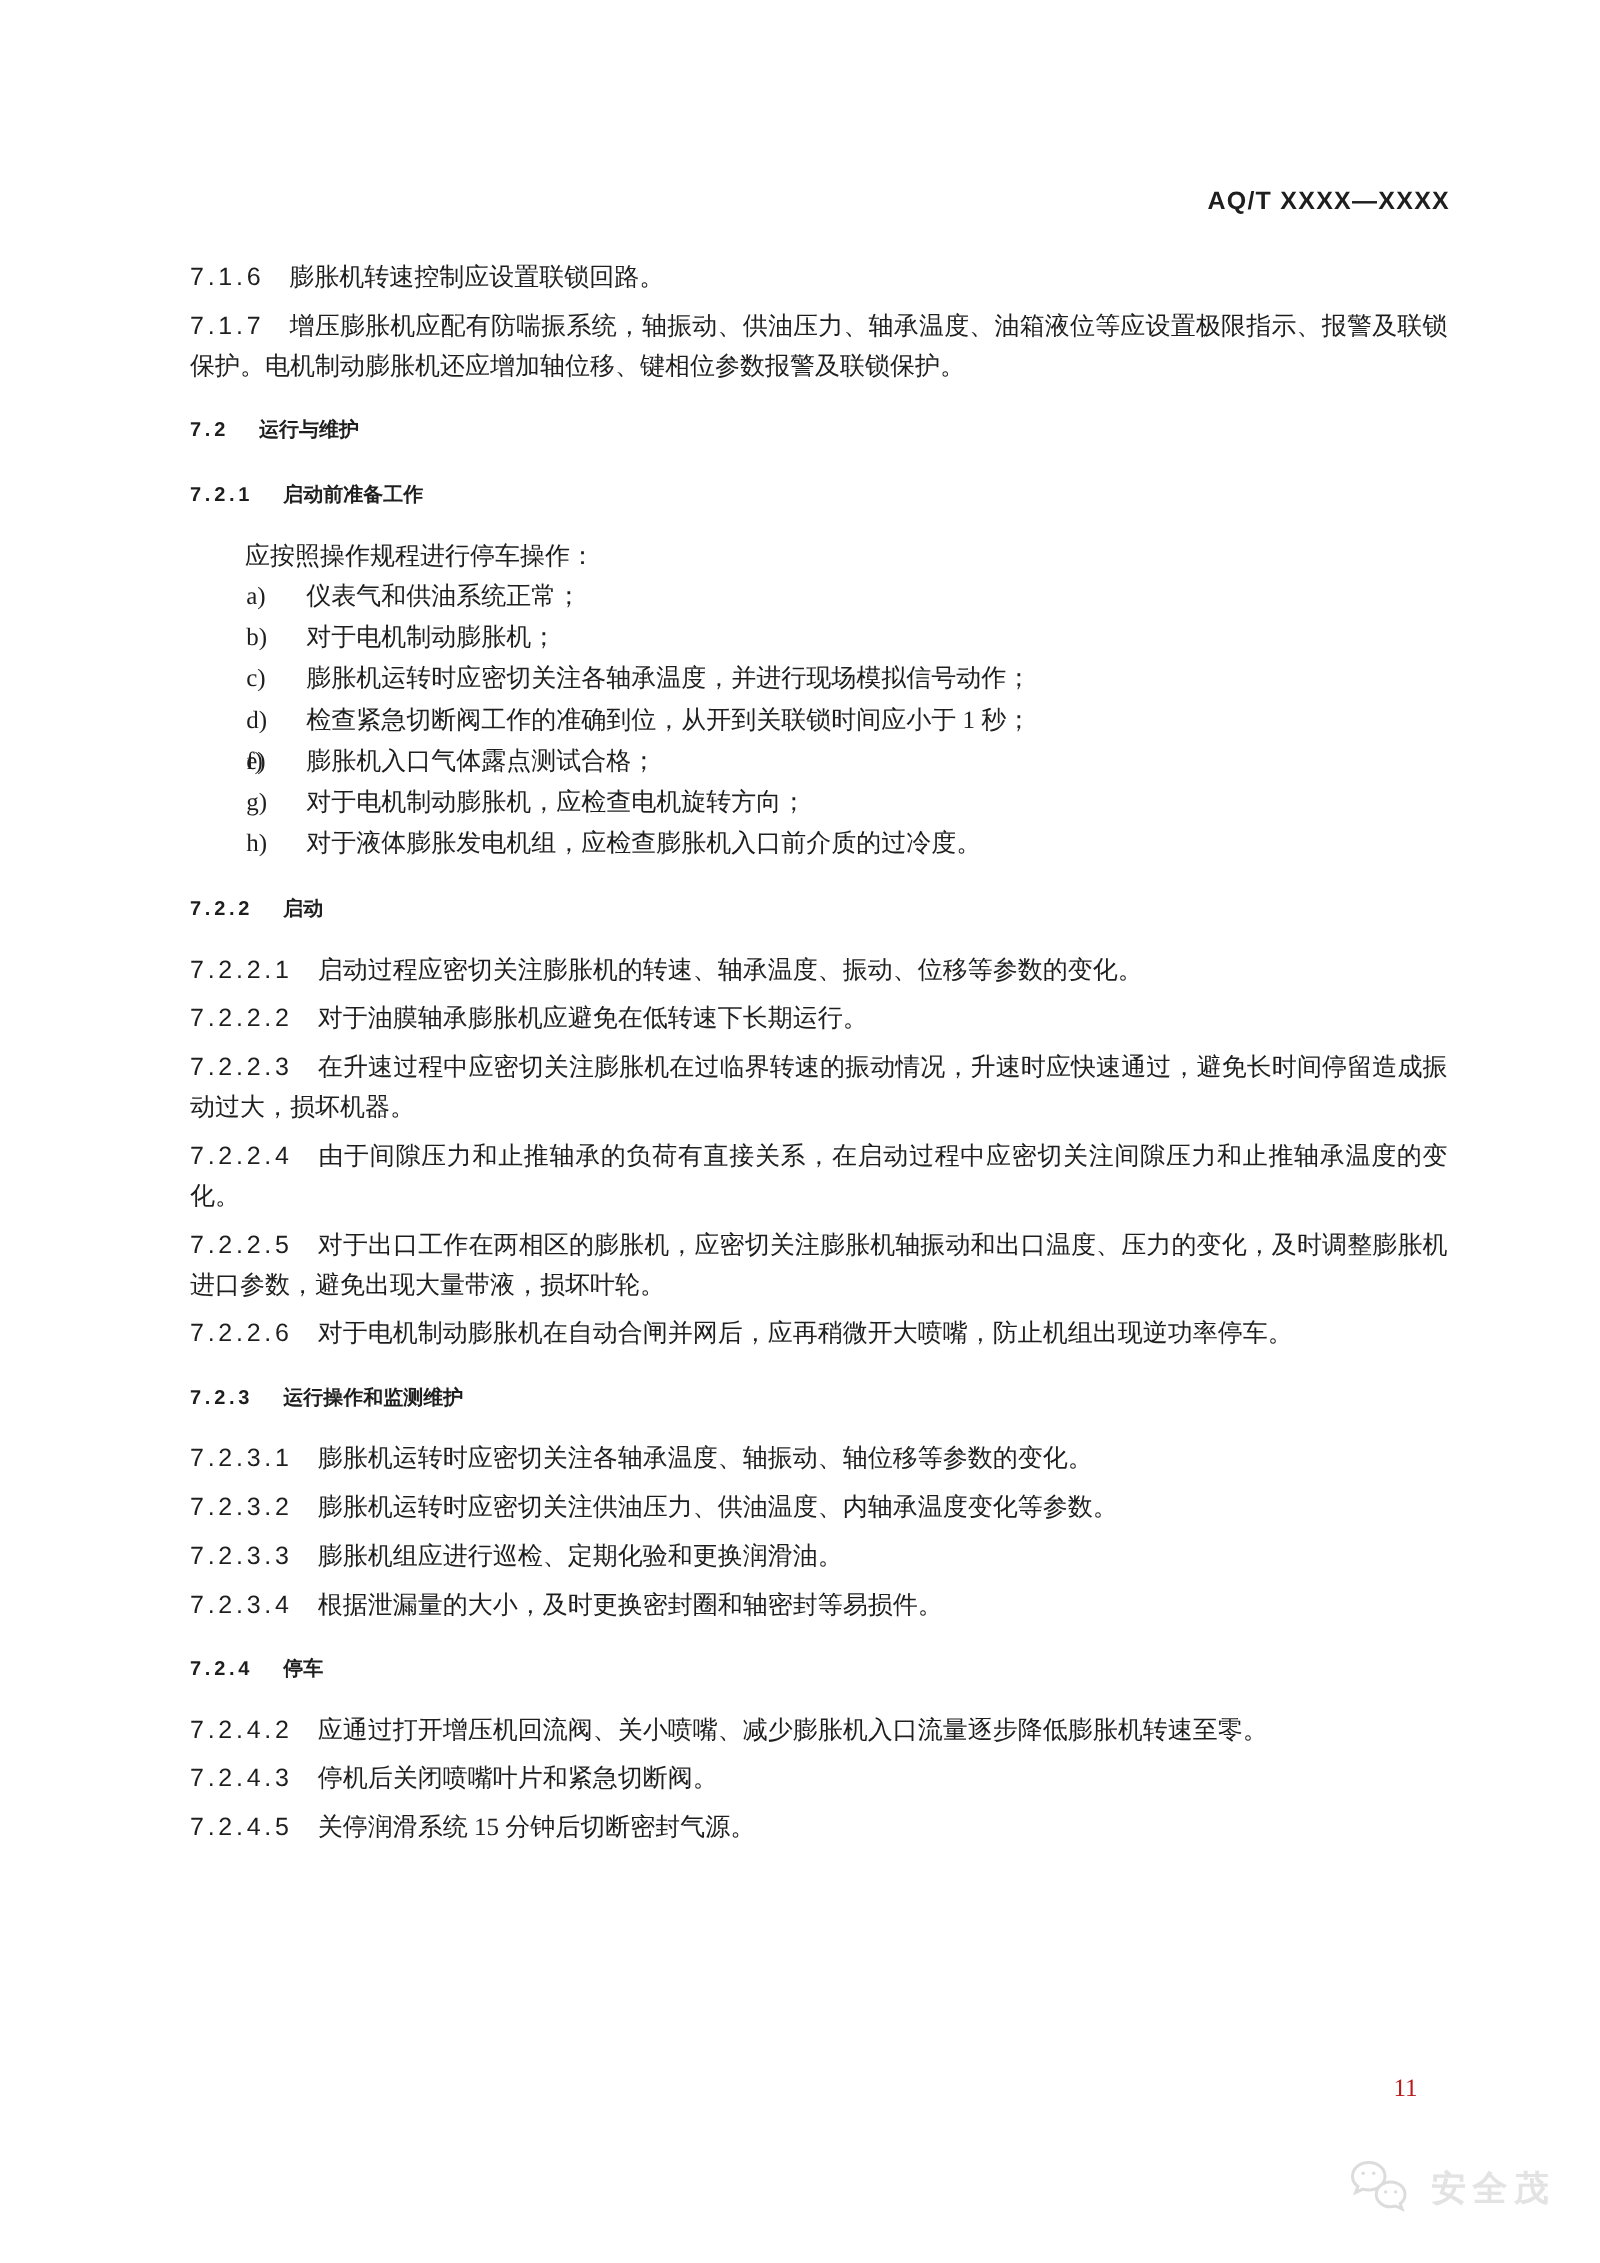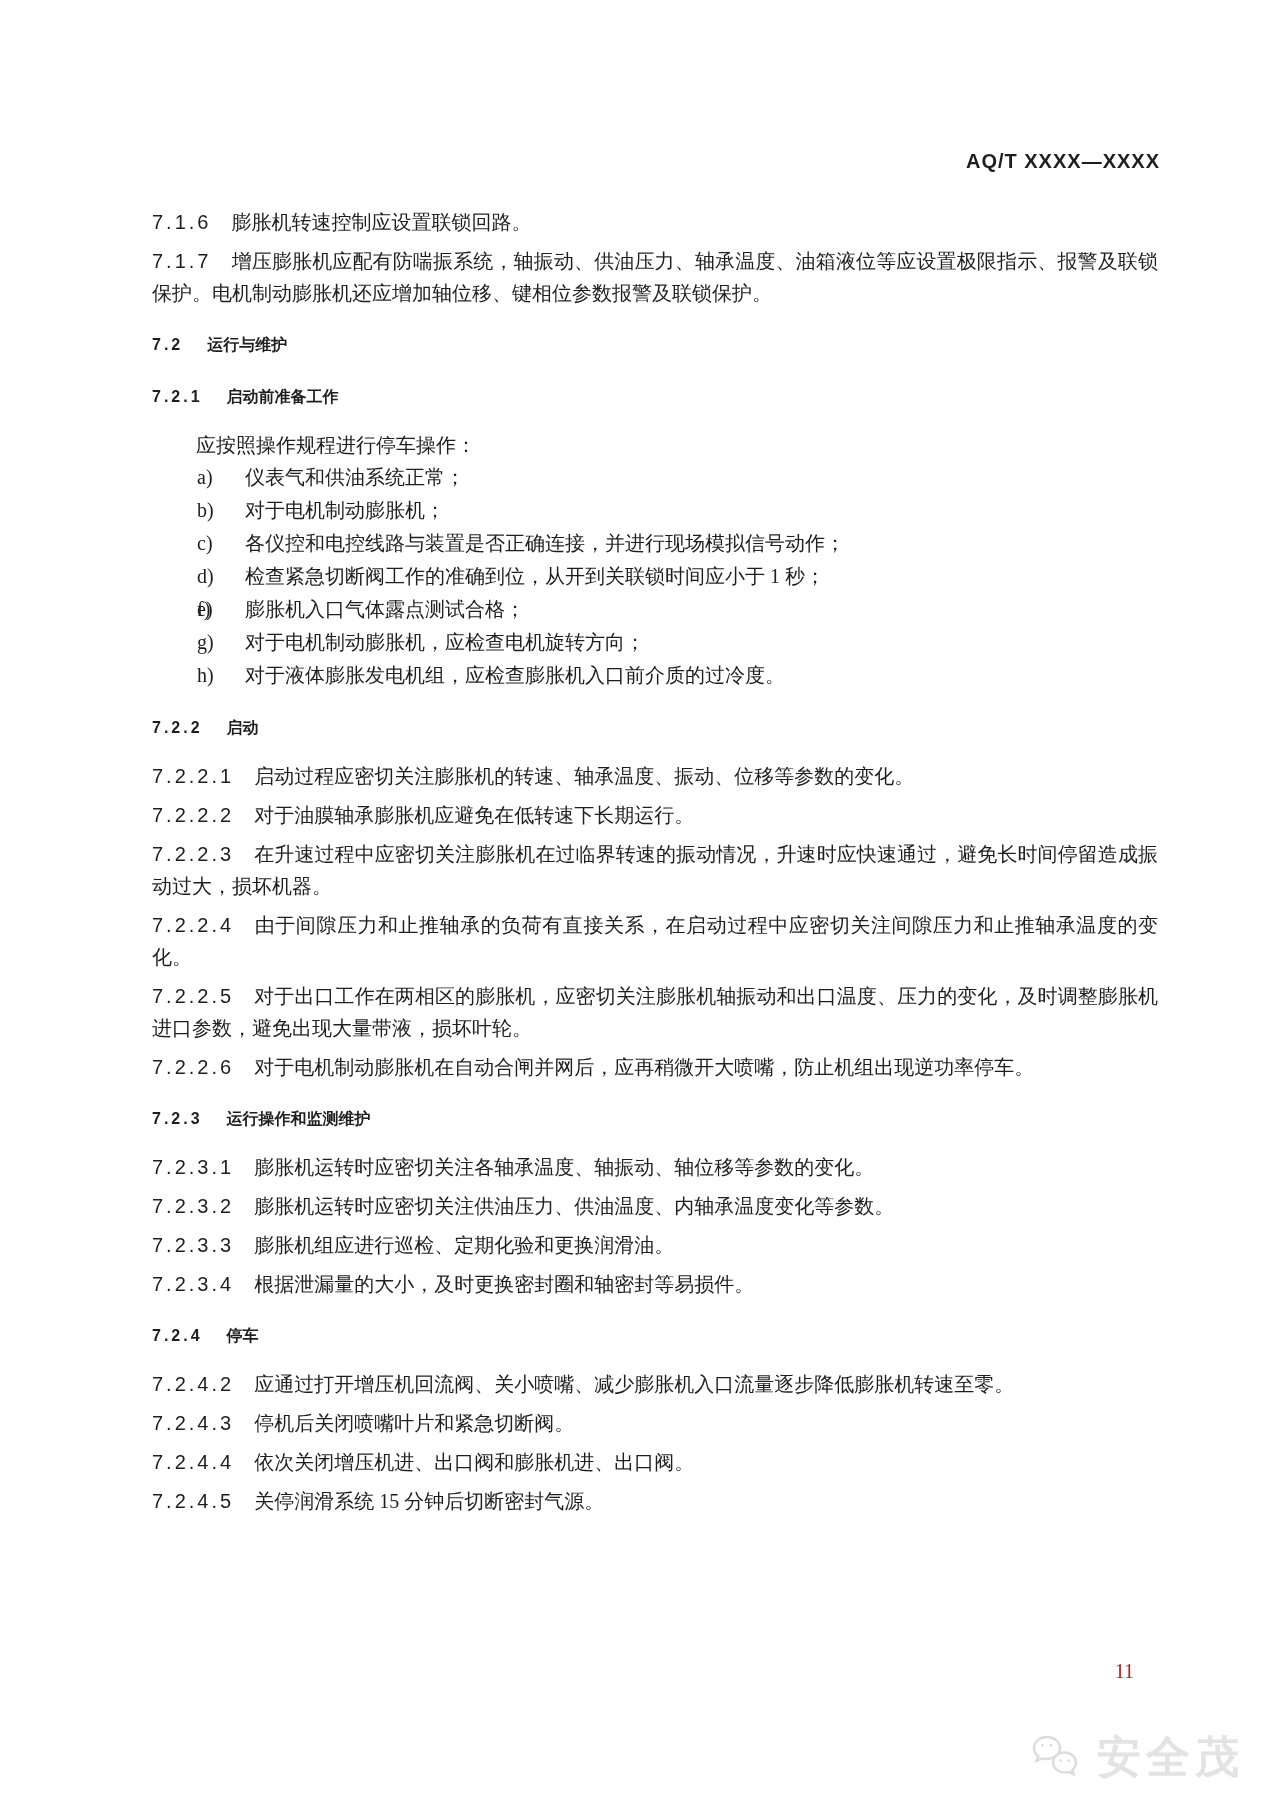--- a/index.html
+++ b/index.html
@@ -98,61 +98,60 @@
     right: 36px;
     display: flex;
     align-items: center;
     gap: 10px;
     color: #e0e0e0;
     user-select: none;
   }
   .watermark .wm-text {
     font-family: "Liberation Sans", "DejaVu Sans", sans-serif;
     font-weight: 700;
-    font-size: 44px;
+    font-size: 28px;
     letter-spacing: 5px;
     color: #e3e3e3;
   }
   .watermark svg { display: block; }
 </style>
 </head>
 <body>
 
 <div class="doc-code">AQ/T XXXX—XXXX</div>
 
 <div class="content">
     <p class="clause"><span class="num">7.1.6</span><span class="txt">膨胀机转速控制应设置联锁回路。</span></p>
     <p class="clause"><span class="num">7.1.7</span><span class="txt">增压膨胀机应配有防喘振系统，轴振动、供油压力、轴承温度、油箱液位等应设置极限指示、报警及联锁保护。电机制动膨胀机还应增加轴位移、键相位参数报警及联锁保护。</span></p>
     <h3 class="heading"><span class="num">7.2</span><span class="title">运行与维护</span></h3>
     <h3 class="heading"><span class="num">7.2.1</span><span class="title">启动前准备工作</span></h3>
     <p class="para-indent">应按照操作规程进行停车操作：</p>
     <div class="li"><span class="marker">a)</span><span class="li-txt">仪表气和供油系统正常；</span></div>
     <div class="li"><span class="marker">b)</span><span class="li-txt">对于电机制动膨胀机；</span></div>
-    <div class="li"><span class="marker">c)</span><span class="li-txt">各仪控和电控线路与装置是否正确连接，并进行现场模拟信号动作；</span></div>
+    <div class="li"><span class="marker">c)</span><span class="li-txt">膨胀机运转时应密切关注各轴承温度，并进行现场模拟信号动作；</span></div>
     <div class="li"><span class="marker">d)</span><span class="li-txt">检查紧急切断阀工作的准确到位，从开到关联锁时间应小于 1 秒；</span></div>
     <div class="li"><span class="marker">e)</span></div>
     <div class="li"><span class="marker">f)</span><span class="li-txt">膨胀机入口气体露点测试合格；</span></div>
     <div class="li"><span class="marker">g)</span><span class="li-txt">对于电机制动膨胀机，应检查电机旋转方向；</span></div>
     <div class="li"><span class="marker">h)</span><span class="li-txt">对于液体膨胀发电机组，应检查膨胀机入口前介质的过冷度。</span></div>
     <h3 class="heading"><span class="num">7.2.2</span><span class="title">启动</span></h3>
     <p class="clause"><span class="num">7.2.2.1</span><span class="txt">启动过程应密切关注膨胀机的转速、轴承温度、振动、位移等参数的变化。</span></p>
     <p class="clause"><span class="num">7.2.2.2</span><span class="txt">对于油膜轴承膨胀机应避免在低转速下长期运行。</span></p>
     <p class="clause"><span class="num">7.2.2.3</span><span class="txt">在升速过程中应密切关注膨胀机在过临界转速的振动情况，升速时应快速通过，避免长时间停留造成振动过大，损坏机器。</span></p>
     <p class="clause"><span class="num">7.2.2.4</span><span class="txt">由于间隙压力和止推轴承的负荷有直接关系，在启动过程中应密切关注间隙压力和止推轴承温度的变化。</span></p>
     <p class="clause"><span class="num">7.2.2.5</span><span class="txt">对于出口工作在两相区的膨胀机，应密切关注膨胀机轴振动和出口温度、压力的变化，及时调整膨胀机进口参数，避免出现大量带液，损坏叶轮。</span></p>
     <p class="clause"><span class="num">7.2.2.6</span><span class="txt">对于电机制动膨胀机在自动合闸并网后，应再稍微开大喷嘴，防止机组出现逆功率停车。</span></p>
     <h3 class="heading"><span class="num">7.2.3</span><span class="title">运行操作和监测维护</span></h3>
     <p class="clause"><span class="num">7.2.3.1</span><span class="txt">膨胀机运转时应密切关注各轴承温度、轴振动、轴位移等参数的变化。</span></p>
     <p class="clause"><span class="num">7.2.3.2</span><span class="txt">膨胀机运转时应密切关注供油压力、供油温度、内轴承温度变化等参数。</span></p>
     <p class="clause"><span class="num">7.2.3.3</span><span class="txt">膨胀机组应进行巡检、定期化验和更换润滑油。</span></p>
     <p class="clause"><span class="num">7.2.3.4</span><span class="txt">根据泄漏量的大小，及时更换密封圈和轴密封等易损件。</span></p>
     <h3 class="heading"><span class="num">7.2.4</span><span class="title">停车</span></h3>
     <p class="clause"><span class="num">7.2.4.2</span><span class="txt">应通过打开增压机回流阀、关小喷嘴、减少膨胀机入口流量逐步降低膨胀机转速至零。</span></p>
     <p class="clause"><span class="num">7.2.4.3</span><span class="txt">停机后关闭喷嘴叶片和紧急切断阀。</span></p>
-    <p class="clause"><span class="num">7.2.4.4</span><span class="txt">依次关闭增压机进、出口阀和膨胀机进、出口阀。</span></p>
     <p class="clause"><span class="num">7.2.4.5</span><span class="txt">关停润滑系统 15 分钟后切断密封气源。</span></p>
   </div>
 
 <div class="page-number">11</div>
 
 <div class="watermark">
   <span>
     <svg width="56" height="46" viewBox="0 0 56 46" fill="none">
 
       <path d="M3 13 C3 6.5 9 2 16 2 C23 2 29 6.5 29 13 C29 19.5 23 24 16 24 C14.3 24 12.7 23.8 11.2 23.3 L5.5 26 L7.3 21.2 C4.6 19.2 3 16.3 3 13 Z" stroke="#dcdcdc" stroke-width="2.4" fill="#ffffff"></path>

